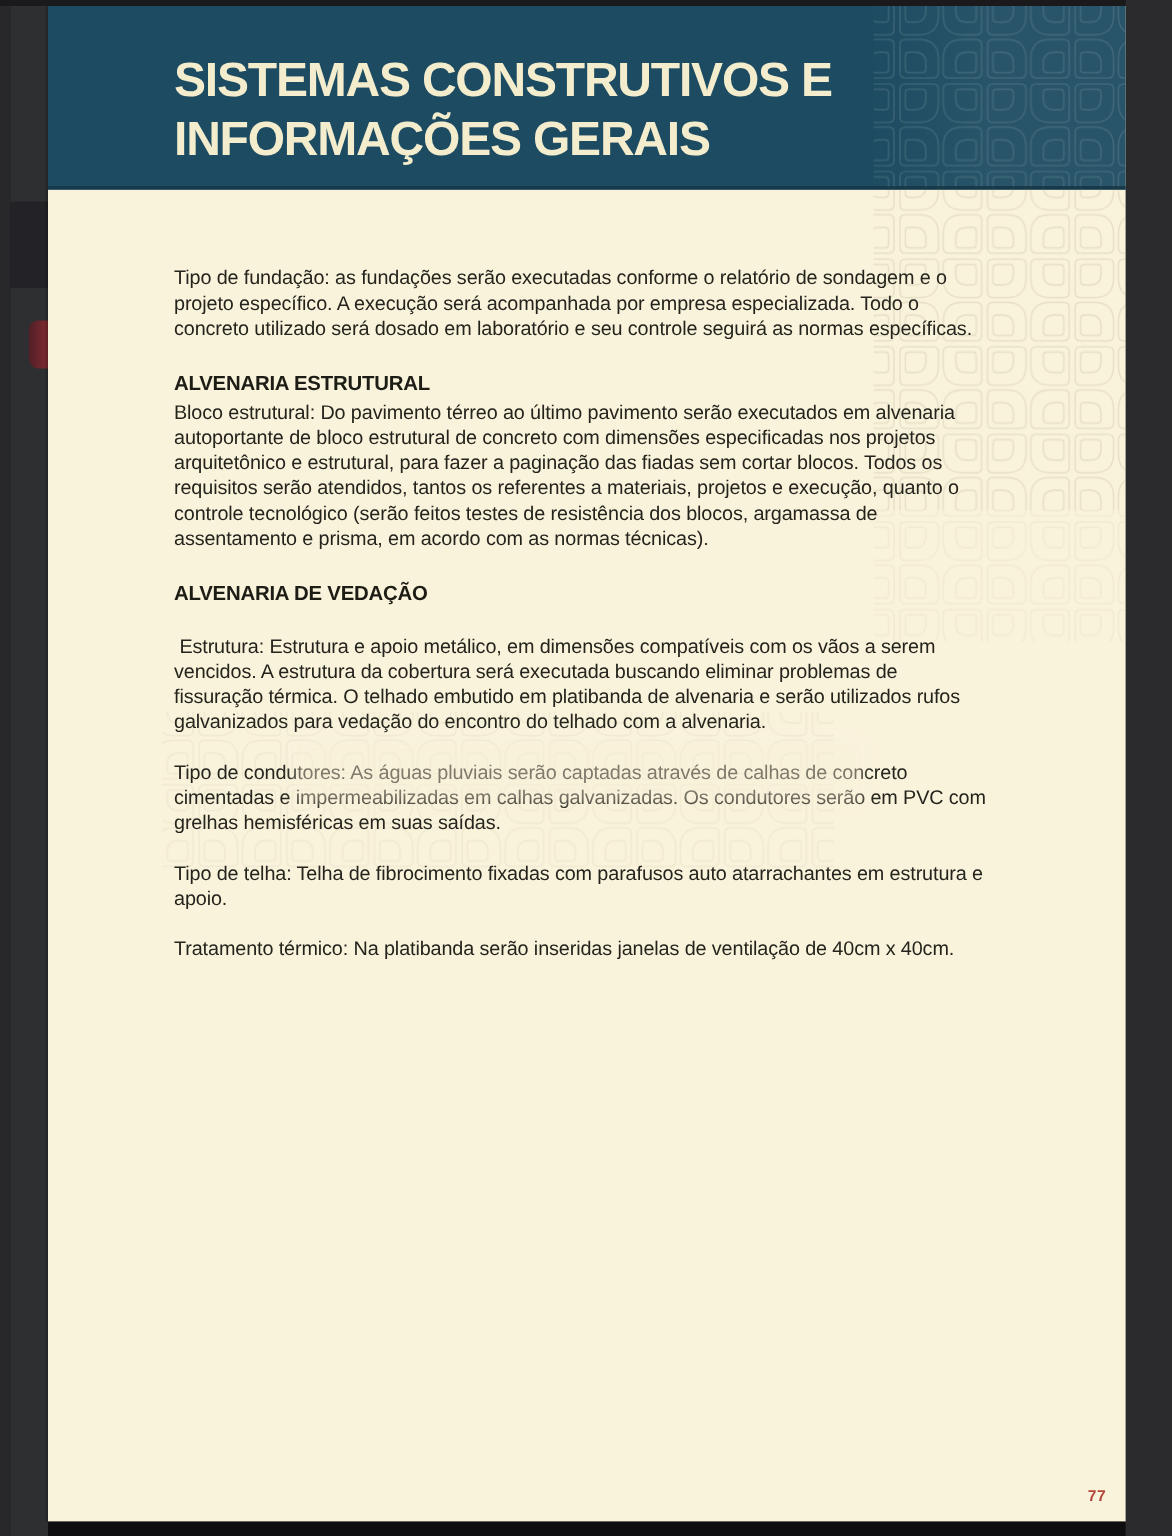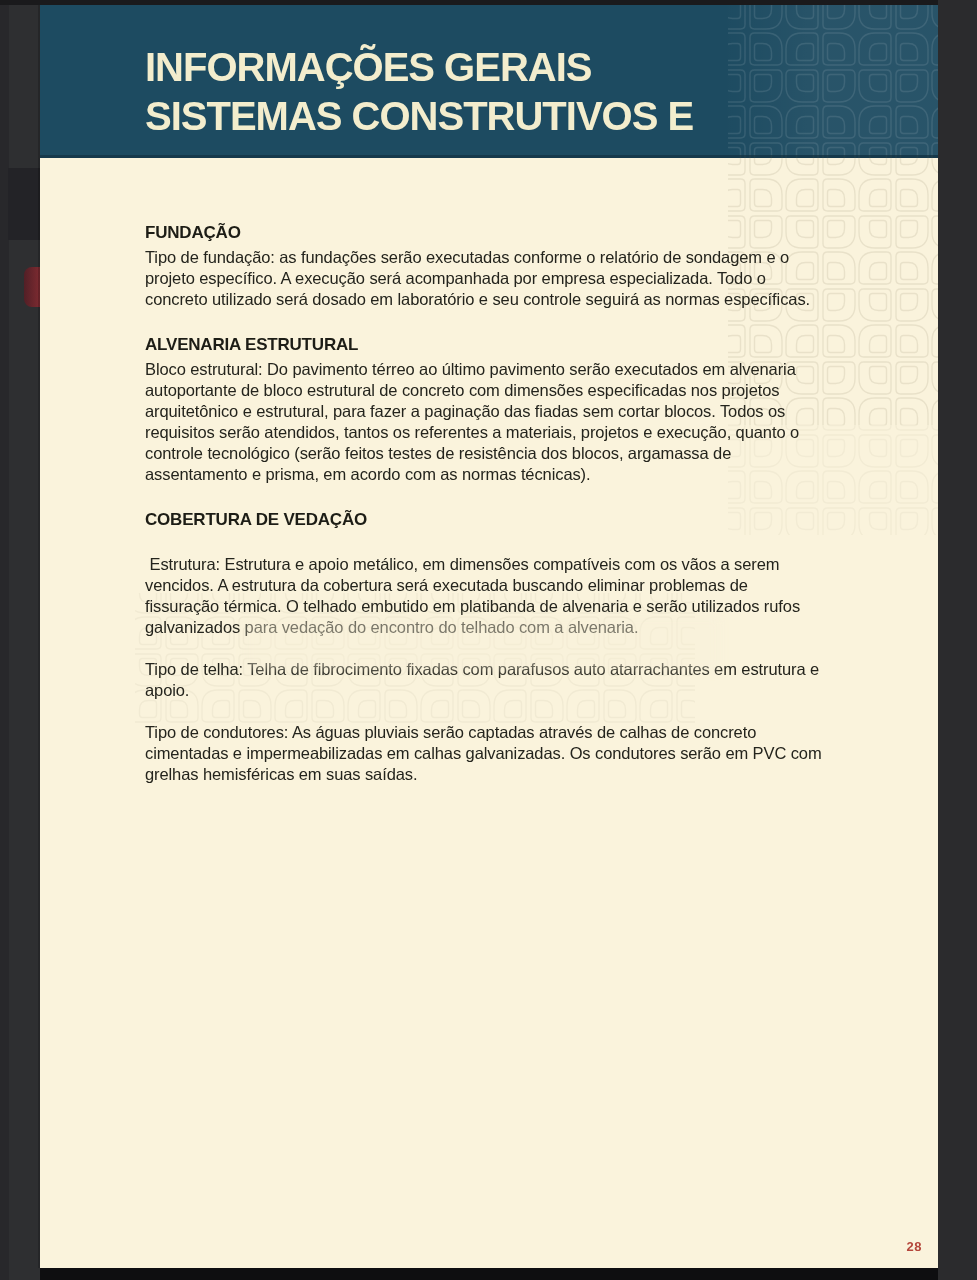--- a/index.html
+++ b/index.html
@@ -72,41 +72,41 @@
   <div class="bg-window-fragment"></div>
   <div class="red-bookmark-fragment"></div>
   <div class="top-strip"></div>
   <div class="right-margin"></div>
 
   <div class="page">
 
     <div class="header-band">
       <div class="header-sheen"></div>
       <div class="page-title">
+        <div>SISTEMAS CONSTRUTIVOS E</div>
         <div>INFORMAÇÕES GERAIS</div>
-        <div>SISTEMAS CONSTRUTIVOS E</div>
       </div>
     </div>
 
     <div class="content">
       <section>
-        <h2>FUNDAÇÃO</h2>
         <p>Tipo de fundação: as fundações serão executadas conforme o relatório de sondagem e o projeto específico. A execução será acompanhada por empresa especializada. Todo o concreto utilizado será dosado em laboratório e seu controle seguirá as normas específicas.</p>
       </section>
       <section>
         <h2>ALVENARIA ESTRUTURAL</h2>
         <p>Bloco estrutural: Do pavimento térreo ao último pavimento serão executados em alvenaria autoportante de bloco estrutural de concreto com dimensões especificadas nos projetos arquitetônico e estrutural, para fazer a paginação das fiadas sem cortar blocos. Todos os requisitos serão atendidos, tantos os referentes a materiais, projetos e execução, quanto o controle tecnológico (serão feitos testes de resistência dos blocos, argamassa de assentamento e prisma, em acordo com as normas técnicas).</p>
       </section>
       <section>
-        <h2>COBERTURA DE VEDAÇÃO</h2>
+        <h2>ALVENARIA DE VEDAÇÃO</h2>
       </section>
       <section>
         <p> Estrutura: Estrutura e apoio metálico, em dimensões compatíveis com os vãos a serem vencidos. A estrutura da cobertura será executada buscando eliminar problemas de fissuração térmica. O telhado embutido em platibanda de alvenaria e serão utilizados rufos galvanizados para vedação do encontro do telhado com a alvenaria.</p>
+        <p>Tipo de condutores: As águas pluviais serão captadas através de calhas de concreto cimentadas e impermeabilizadas em calhas galvanizadas. Os condutores serão em PVC com grelhas hemisféricas em suas saídas.</p>
         <p>Tipo de telha: Telha de fibrocimento fixadas com parafusos auto atarrachantes em estrutura e apoio.</p>
-        <p>Tipo de condutores: As águas pluviais serão captadas através de calhas de concreto cimentadas e impermeabilizadas em calhas galvanizadas. Os condutores serão em PVC com grelhas hemisféricas em suas saídas.</p>
+        <p>Tratamento térmico: Na platibanda serão inseridas janelas de ventilação de 40cm x 40cm.</p>
       </section>
     </div>
 
     <svg class="watermark-svg" width="898" height="1263" viewBox="0 0 898 1263" xmlns="http://www.w3.org/2000/svg">
       <defs>
         <path id="wm-petal" d="M16 0 H27.5 Q32 0 32 4.5 V27.5 Q32 32 27.5 32 H4.5 Q0 32 0 27.5 V16 Q0 0 16 0 Z
                  M19.5 10.5 H24.5 Q27.5 10.5 27.5 13.5 V24.5 Q27.5 27.5 24.5 27.5 H13.5 Q10.5 27.5 10.5 24.5 V19.5 Q10.5 10.5 19.5 10.5 Z"></path>
         <g id="wm-motif">
           <use href="#wm-petal" transform="translate(2,2)"></use>
           <use href="#wm-petal" transform="translate(71,2) scale(-1,1)"></use>
@@ -121,17 +121,17 @@
         </pattern>
       </defs>
       <rect x="688" y="0" width="210" height="150" fill="url(#wm-teal)"></rect>
       <rect x="688" y="150" width="210" height="270" fill="url(#wm-cream)"></rect>
       <rect x="688" y="420" width="210" height="110" fill="url(#wm-cream)" opacity="0.45"></rect>
       <rect x="95" y="588" width="560" height="132" fill="url(#wm-cream)" opacity="0.5"></rect>
     </svg>
 
     <div class="scan-fade-artifact"></div>
 
-    <div class="page-number">28</div>
+    <div class="page-number">77</div>
   </div>
 
   <div class="bottom-strip"></div>
 </div>
 
 </body></html>

